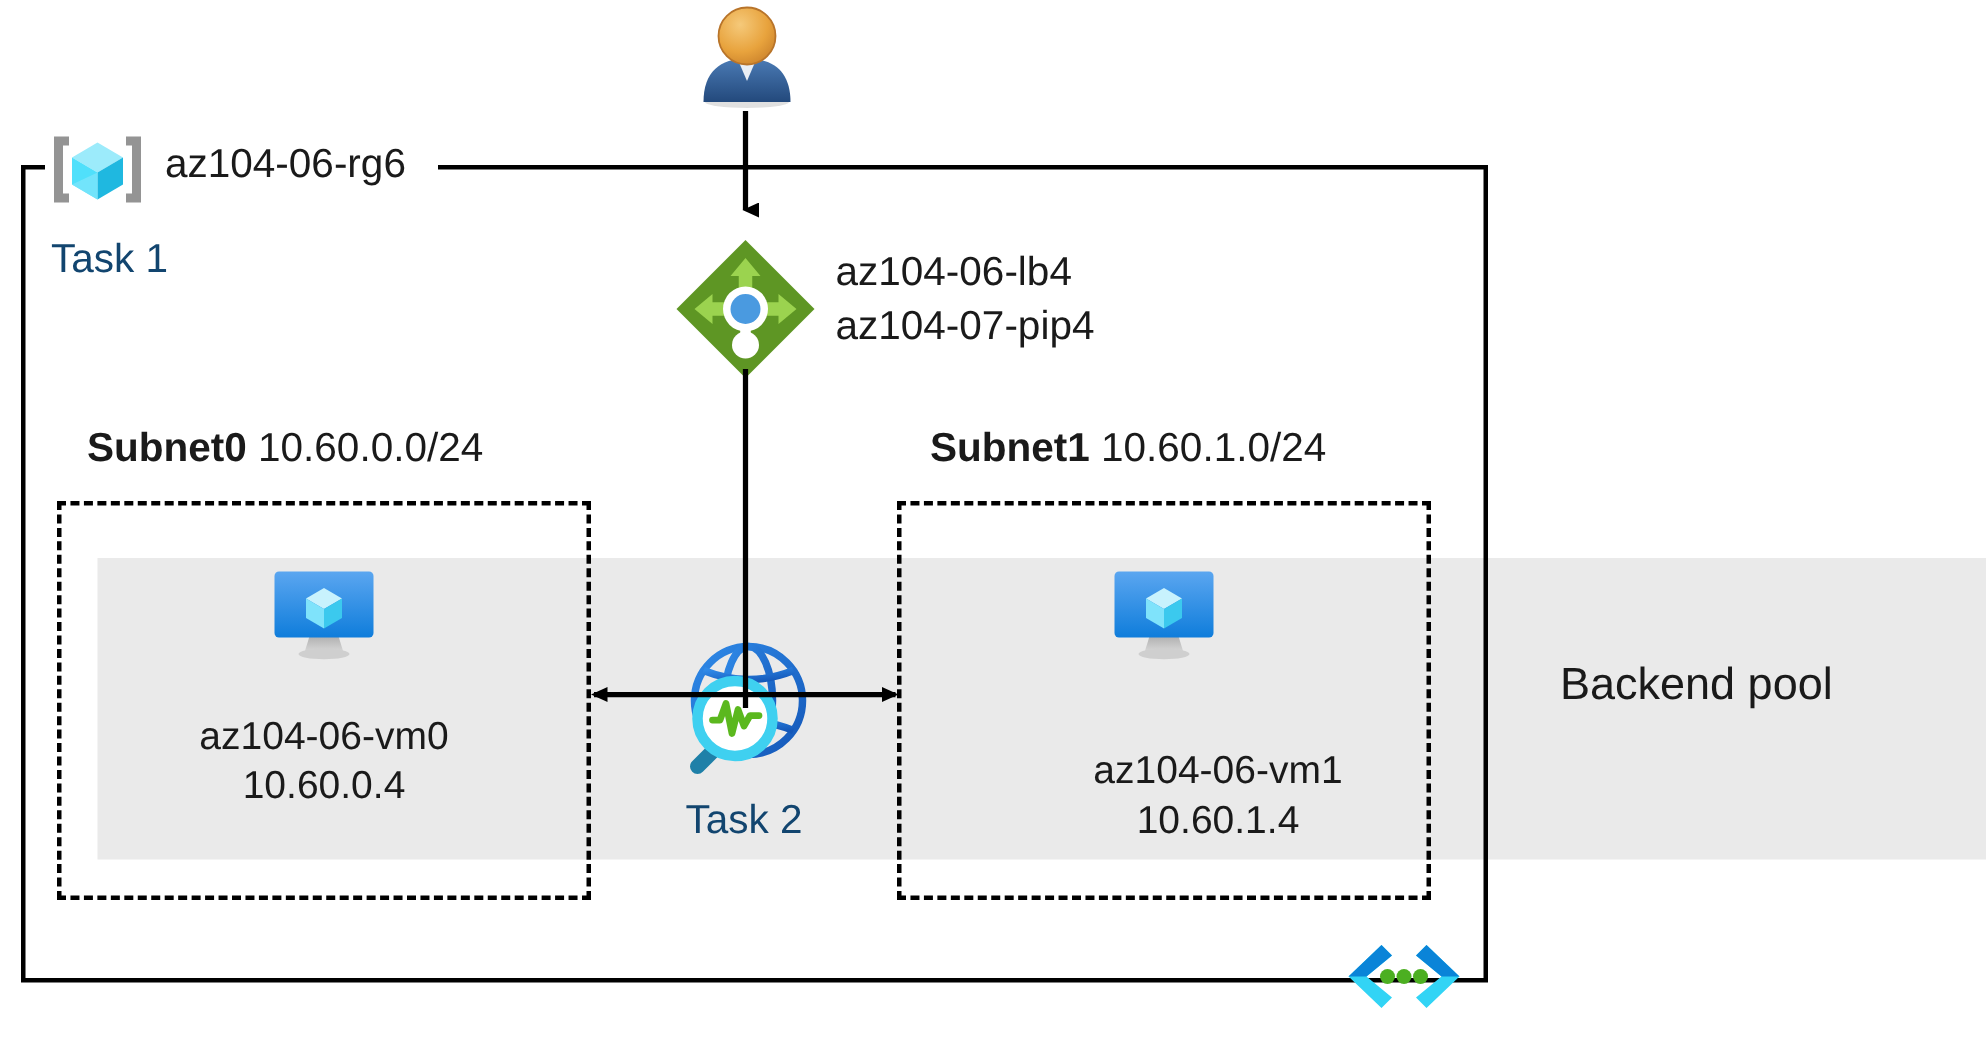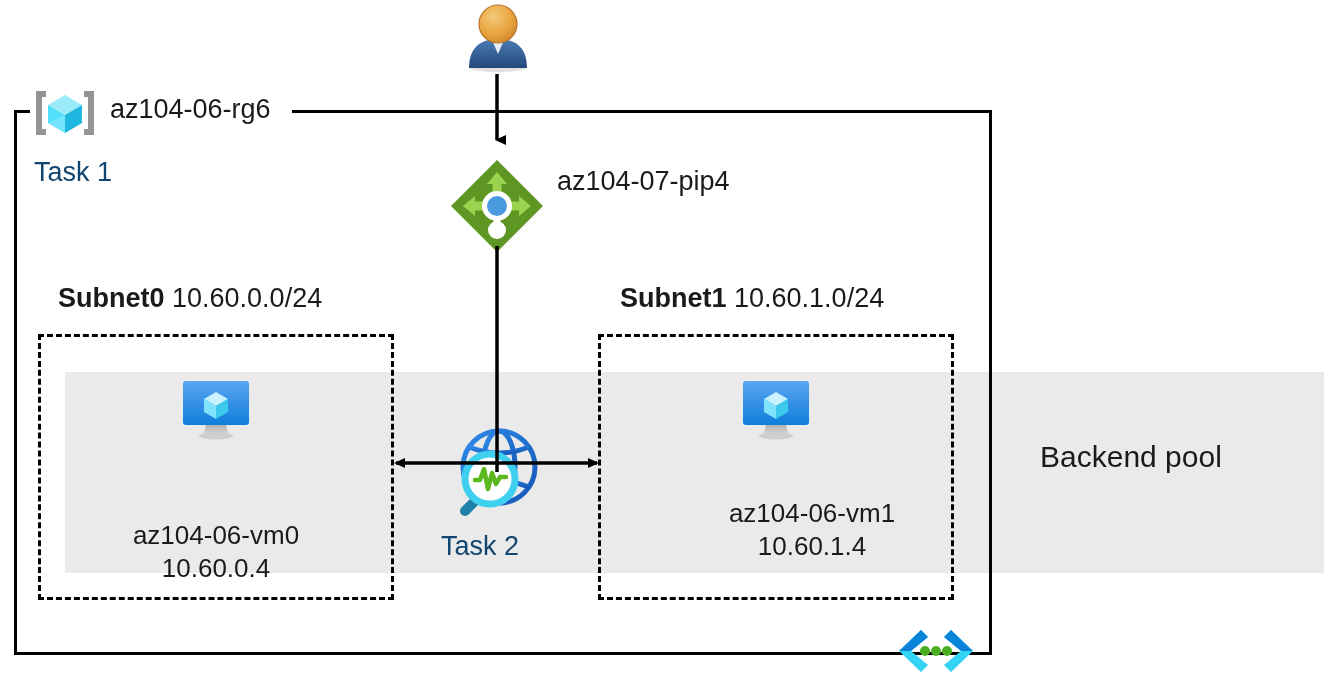--- a/index.html
+++ b/index.html
@@ -74,21 +74,21 @@
   }
 
   
   .task-label {
     font-size: 27px;
     font-weight: normal;
     color: #12456f;
     white-space: nowrap;
   }
   .task1 { left: 34px; top: 157px; }
-  .task2 { left: 441px; top: 531px; }
+  .task2 { left: 457px; top: 531px; }
 
   
   .subnet-head {
     font-size: 27px;
     color: #1a1a1a;
     white-space: nowrap;
   }
   .subnet-head b { font-weight: bold; }
   .subnet0-head { left: 58px; top: 283px; }
   .subnet1-head { left: 620px; top: 283px; }
@@ -110,21 +110,21 @@
   .vm0-icon { left: 177px; top: 378px; }
   .vm1-icon { left: 737px; top: 378px; }
 
   .vm-label {
     font-size: 26px;
     color: #1a1a1a;
     text-align: center;
     line-height: 1.27;
     white-space: nowrap;
   }
-  .vm0-label { left: 66px; top: 519px; width: 300px; }
+  .vm0-label { left: 66px; top: 474px; width: 300px; }
   .vm1-label { left: 662px; top: 497px; width: 300px; }
 
   
   .vnet-label {
     left: 24px;
     top: 624px;
     font-size: 27px;
     color: #000000;
     white-space: nowrap;
   }
@@ -279,20 +279,21 @@
       <path d="M82 48 L70 38 L70 43.5 L56 43.5 L56 52.5 L70 52.5 L70 58 Z" fill="#9bd34f"></path>
 
       <rect x="44.5" y="48" width="7" height="22" fill="#ffffff"></rect>
       <circle cx="48" cy="72" r="9" fill="#ffffff"></circle>
 
       <circle cx="48" cy="48" r="15" fill="#ffffff"></circle>
       <circle cx="48" cy="48" r="10" fill="#4a9ae0"></circle>
     </svg>
   </div>
   <div class="abs lb-label">
+    <div>az104-06-lb4</div>
     <div>az104-07-pip4</div>
   </div>
 
   <div class="abs user-icon">
     <svg width="72" height="72" viewBox="0 0 72 72">
       <defs>
         <radialGradient id="headG" cx="0.38" cy="0.3" r="0.8">
           <stop offset="0%" stop-color="#f5c97a"></stop>
           <stop offset="60%" stop-color="#e8a33d"></stop>
           <stop offset="100%" stop-color="#c9802a"></stop>

